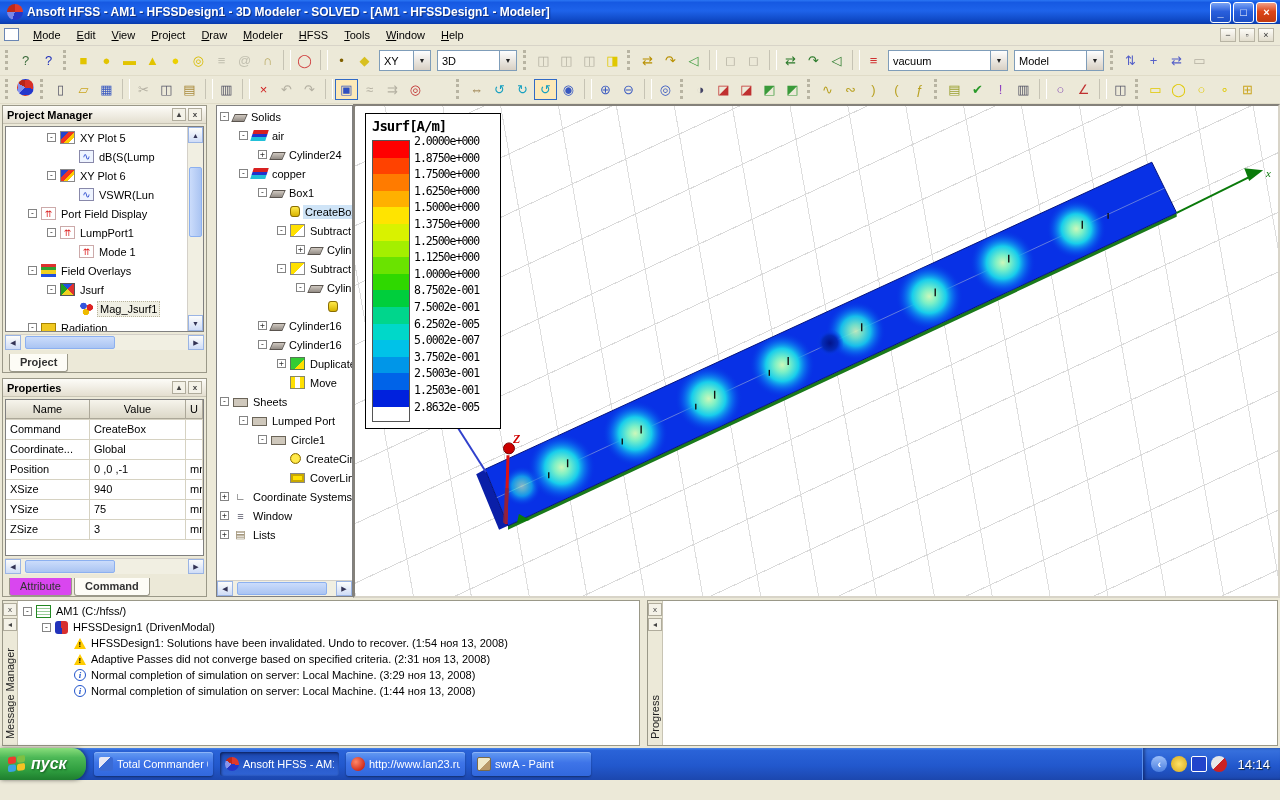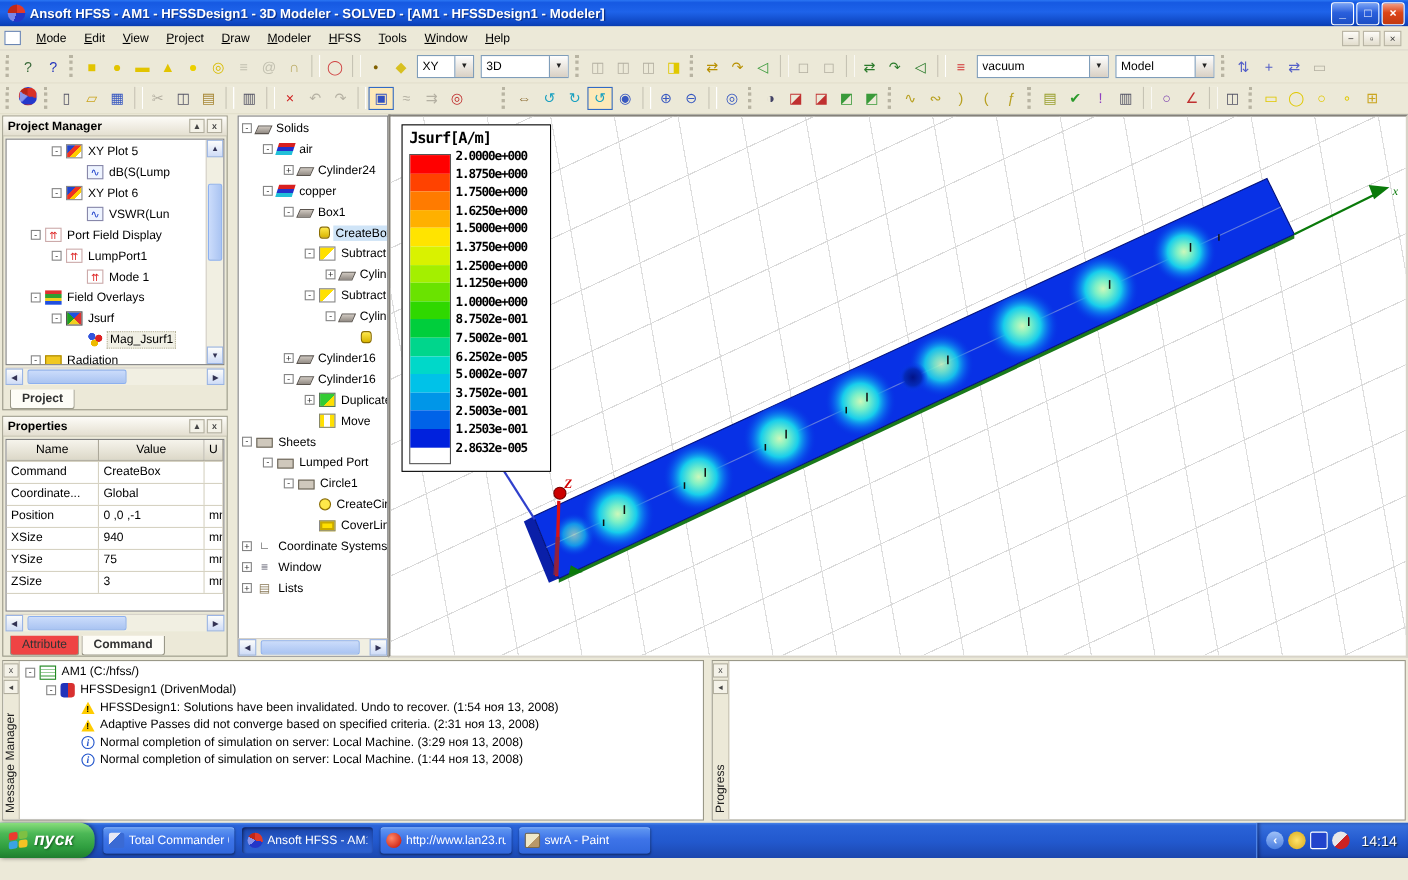--- a/index.html
+++ b/index.html
@@ -62,21 +62,21 @@
   .vsb{width:16px;flex:none;background:#f1efe2;border-left:1px solid #d4d0c8;display:flex;flex-direction:column}
   .sbtn{height:16px;background:linear-gradient(180deg,#fdfdfb,#cfdcf7);border:1px solid #9ab4e4;color:#335;font-size:7px;display:flex;align-items:center;justify-content:center;flex:none}
   .vthumb{margin:24px 1px;flex:0 0 70px;background:linear-gradient(90deg,#cbdcfb,#aac4f2);border:1px solid #8cb0f0;border-radius:2px}
   .hsb{height:16px;background:#f1efe2;border-top:1px solid #d4d0c8;display:flex;flex:none}
   .hthumb{margin:1px 4px;width:90px;background:linear-gradient(180deg,#cbdcfb,#aac4f2);border:1px solid #8cb0f0;border-radius:2px}
   .sbtn.h{width:16px;height:100%}
   .sbspacer{flex:1}
 
   
   .tabsrow{height:22px;display:flex;align-items:flex-end;padding-left:6px;gap:2px;flex:none}
-  .tab{border:1px solid #9a9888;border-top:none;background:#ef4444;padding:2px 10px 3px;border-radius:0 0 3px 3px;color:#333}
+  .tab{border:1px solid #9a9888;border-top:none;background:#d946ef;padding:2px 10px 3px;border-radius:0 0 3px 3px;color:#333}
   .tab.active{background:#fdfcf6;font-weight:bold}
 
   
   .grid{margin:2px;border:1px solid #808080;background:#fff;flex:1;overflow:hidden}
   .grow{display:flex;height:20px;border-bottom:1px solid #d6d2c2}
   .gcell{padding:3px 4px;border-right:1px solid #d6d2c2;overflow:hidden;white-space:nowrap}
   .ghead .gcell{background:linear-gradient(180deg,#f6f4ec,#dcd8c8);border-right:1px solid #aca899;border-bottom:1px solid #aca899;text-align:center}
   .c-name{width:84px;flex:none}.c-val{width:96px;flex:none}.c-unit{flex:1}
 
   
@@ -86,21 +86,21 @@
   
   .viewport{flex:1;border:2px inset #d8d4c8;position:relative;background:#fff;overflow:hidden}
   .gridbg{position:absolute;inset:0;background-image:repeating-linear-gradient(155deg,#dadada 0 1px,transparent 1px 54px),repeating-linear-gradient(80deg,#dedede 0 1px,transparent 1px 57px)}
   .scene{position:absolute;inset:0;width:100%;height:100%}
   .legend{position:absolute;left:10px;top:7px;width:136px;background:#fff;border:1px solid #000;padding:4px 2px 6px 6px;font-family:"DejaVu Sans Mono",monospace}
   .legend-title{font-weight:bold;font-size:14px;margin-bottom:6px;letter-spacing:-1px}
   .legend-body{position:relative;display:flex}
   .legend-bands{width:38px;flex:none;border:1px solid #555}
   .band{height:16.6px}
   .legend-labels{margin-left:4px;transform:translateY(-7px)}
-  .lab{height:16.6px;line-height:16.6px;font-size:11.5px;font-weight:bold;letter-spacing:-1px;white-space:nowrap}
+  .lab{height:16.6px;line-height:16.6px;font-size:11.5px;font-weight:normal;letter-spacing:-1px;white-space:nowrap}
 
   
   .docks{height:150px;flex:none;display:flex;background:#ece9d8;padding:2px}
   .dock{border:1px solid #9a9888;background:#fff;display:flex;overflow:hidden}
   .dock-msg{width:638px;flex:none}
   .dock-prog{flex:1}
   .dockside{width:15px;flex:none;background:#ece9d8;border-right:1px solid #c8c4b4;display:flex;flex-direction:column;align-items:center;padding:2px 0}
   .dockside .vlabel{margin-top:auto;writing-mode:vertical-rl;transform:rotate(180deg);font-size:11px;color:#222;padding:4px 0}
   .dockside .pbtn{margin-bottom:2px}
   .dockbody{flex:1;overflow:hidden;padding:2px 0 0 2px}

